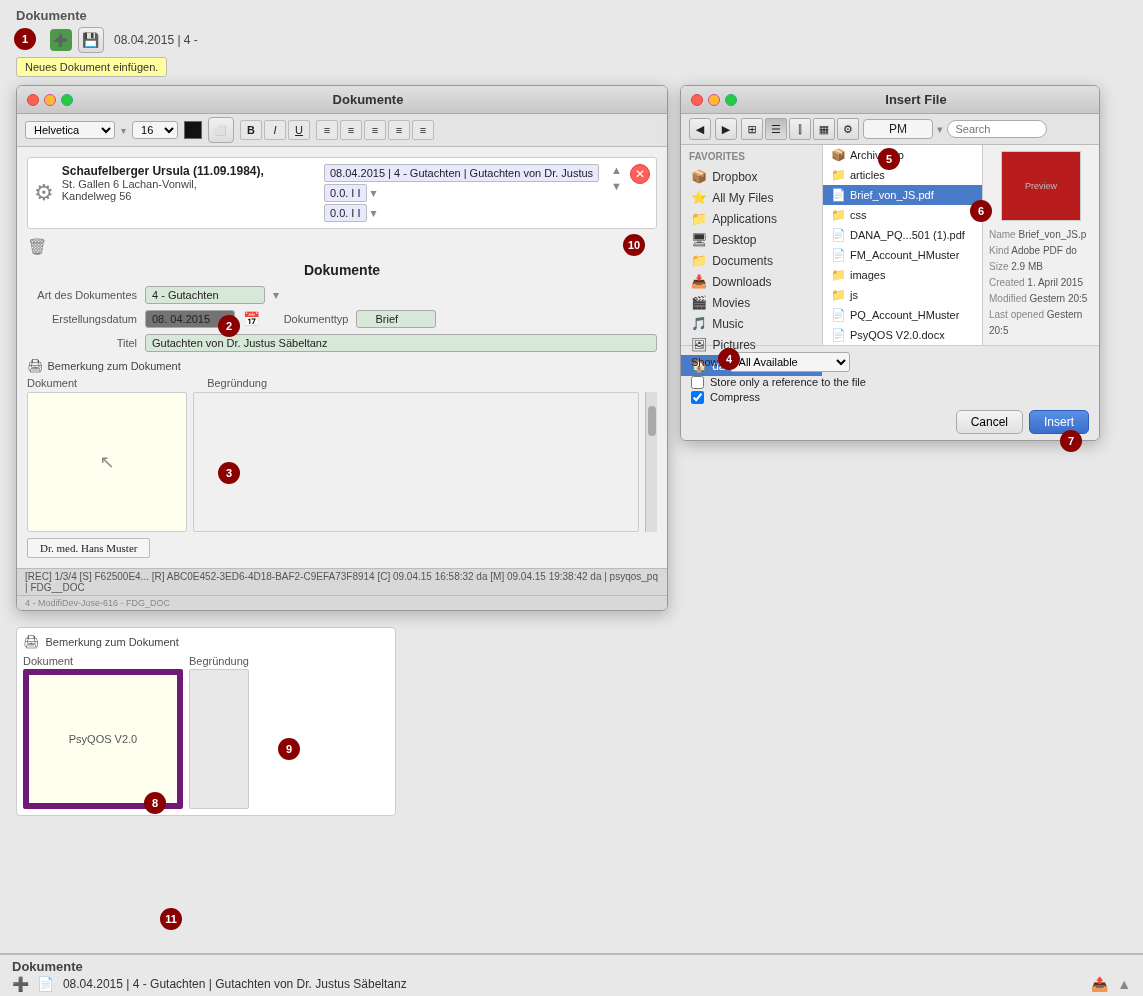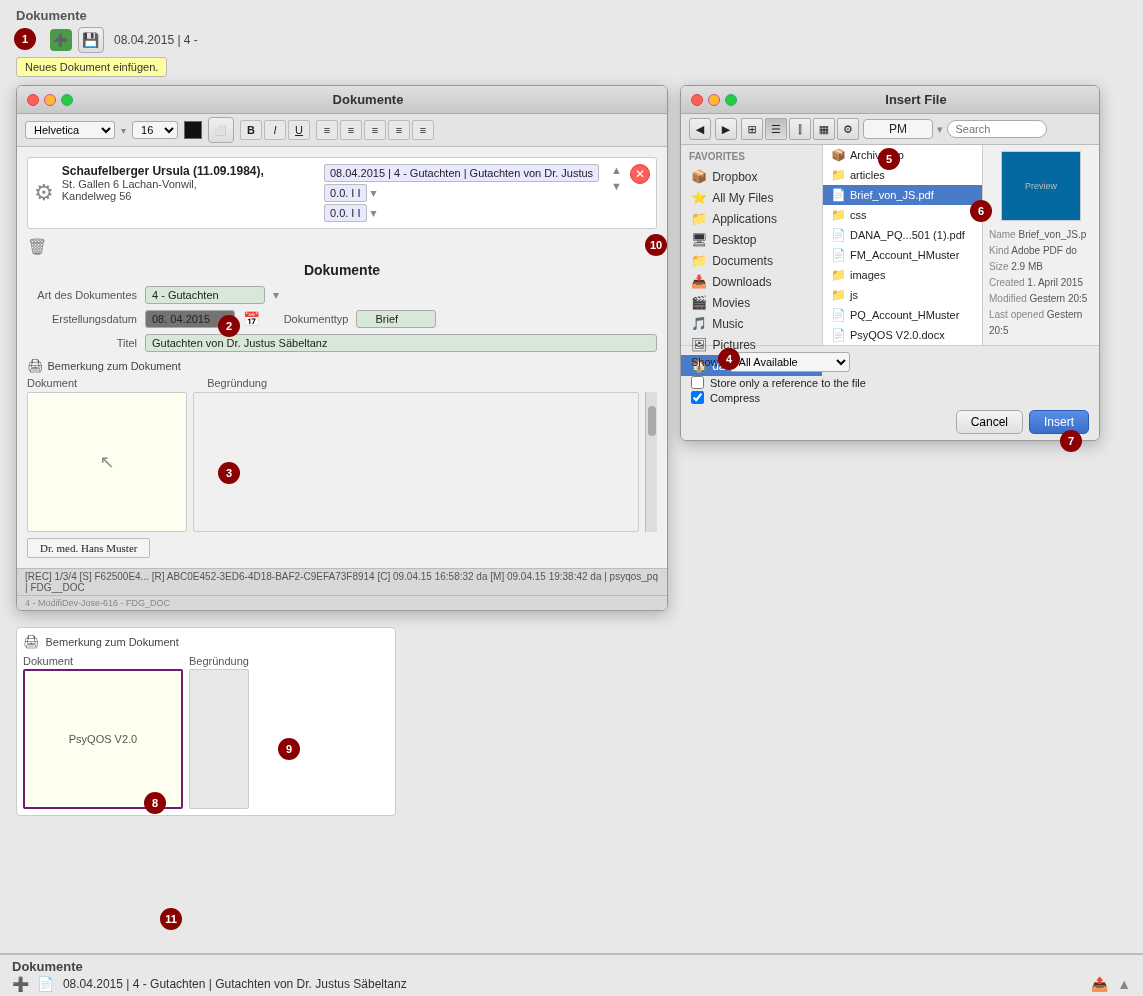--- a/index.html
+++ b/index.html
@@ -42,21 +42,21 @@
     }
     .badge-1 { top: 28px; left: 14px; }
     .badge-2 { top: 315px; left: 218px; }
     .badge-3 { top: 462px; left: 218px; }
     .badge-4 { top: 348px; left: 718px; }
     .badge-5 { top: 148px; left: 878px; }
     .badge-6 { top: 200px; left: 970px; }
     .badge-7 { top: 430px; left: 1060px; }
     .badge-8 { top: 792px; left: 144px; }
     .badge-9 { top: 738px; left: 278px; }
-    .badge-10 { top: 234px; left: 645px; }
+    .badge-10 { top: 234px; left: 623px; }
     .badge-11 { top: 908px; left: 160px; }
 
     .icon-btn {
       width: 26px; height: 26px;
       border: 1px solid #aaa;
       background: linear-gradient(to bottom, #f0f0f0, #ddd);
       border-radius: 4px;
       display: flex; align-items: center; justify-content: center;
       cursor: pointer;
       font-size: 14px;
@@ -423,21 +423,21 @@
       flex: 1;
       background: #f0f0f0;
       display: flex;
       flex-direction: column;
       align-items: center;
       justify-content: flex-start;
       padding: 6px;
     }
     .preview-img {
       width: 80px; height: 100px;
-      background: #0369a1;
+      background: #b91c1c;
       border: 1px solid #ccc;
       display: flex;
       align-items: center;
       justify-content: center;
       font-size: 10px;
       color: #aaa;
       margin-bottom: 6px;
     }
     .file-info {
       font-size: 10px;
@@ -460,21 +460,20 @@
     .show-select {
       background: #f5f5f5;
       border: 1px solid #aaa;
       border-radius: 3px;
       padding: 2px 4px;
       font-size: 11px;
       width: 120px;
     }
     .checkbox-row {
       display: flex;
-      align-items: center;
       gap: 6px;
       font-size: 11px;
       margin-bottom: 2px;
     }
     .footer-btns {
       display: flex;
       justify-content: flex-end;
       gap: 6px;
       margin-top: 6px;
     }
@@ -517,21 +516,21 @@
       font-size: 11px;
       color: #444;
     }
     .preview-panels {
       display: flex;
       gap: 6px;
     }
     .preview-dok-panel {
       width: 160px;
       background: #fffff0;
-      border: 2px solid #701a75;
+      border: 6px solid #701a75;
       min-height: 140px;
       border-radius: 2px;
       display: flex;
       align-items: center;
       justify-content: center;
       flex-direction: column;
     }
     .preview-dok-name {
       font-size: 11px;
       color: #555;

